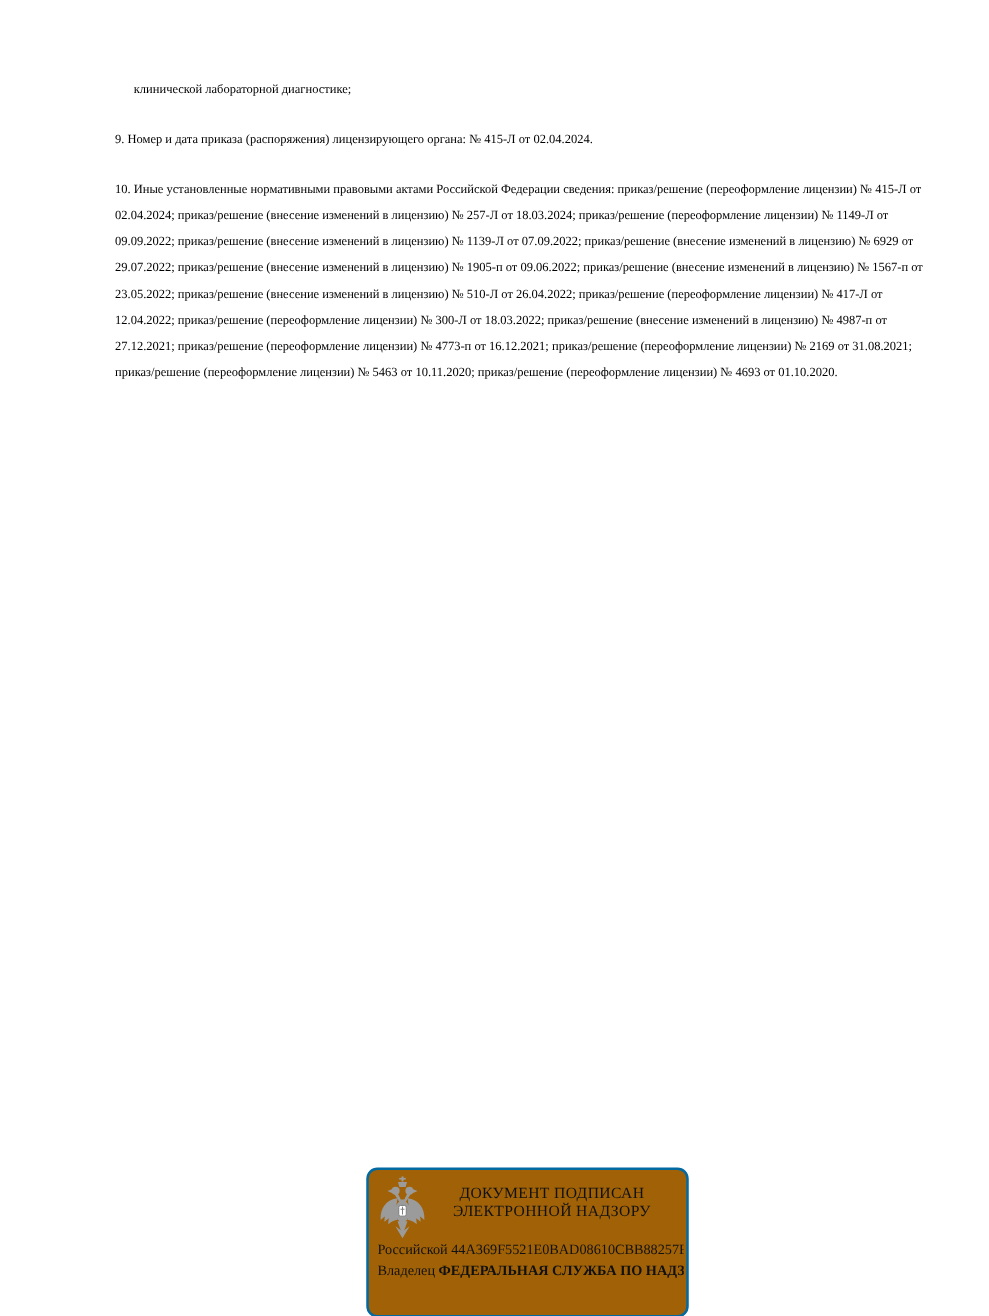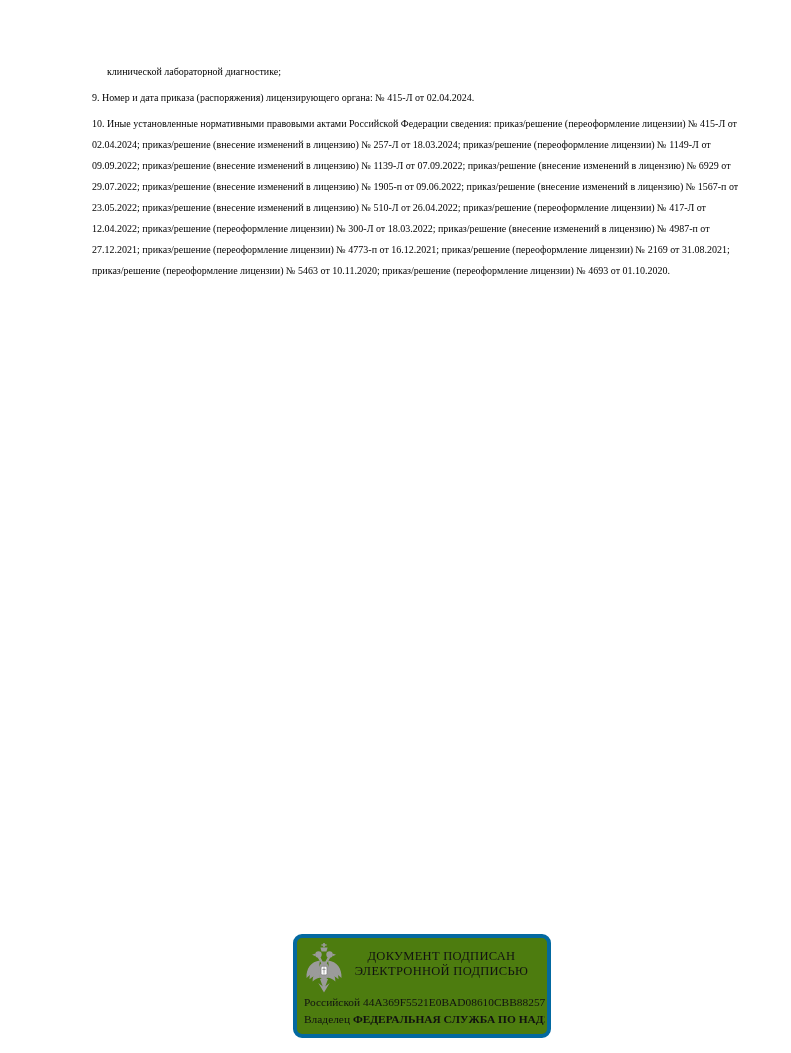--- a/index.html
+++ b/index.html
@@ -13,31 +13,31 @@
   }
   .doc {
     position: absolute;
     left: 92px; top: 61px;
     width: 657px;
     font-size: 10px;
     line-height: 21px;
     text-align: left;
   }
   .cont-line { padding-left: 15px; }
-  .para { margin: 5px 0 0 0; }
+  .para { margin: 19px 0 0 0; }
 
   
   .stamp {
     position: absolute;
     left: 293px; top: 934px;
-    width: 258px; height: 104px;
+    width: 258px; height: 120px;
     box-sizing: border-box;
-    border: 4px solid #0369a1;
+    border: 2px solid #0369a1;
     border-radius: 9px;
-    background: #4d7c0f;
+    background: #a16207;
     padding: 4px 2px 0 7px;
     overflow: hidden;
   }
   .stamp-top {
     display: flex;
     align-items: flex-start;
     height: 52px;
   }
   .emblem {
     flex: 0 0 auto;
@@ -94,18 +94,18 @@
           <ellipse cx="20" cy="28" rx="5.6" ry="9"></ellipse>
           <path d="M16 36 L20 47 L24 36 Z"></path>
           <path d="M14.3 40 L20 49.6 L25.7 40 L20 44.2 Z"></path>
         </g>
         <rect x="17" y="23.3" width="6" height="8.6" rx="1.5" fill="#ffffff" stroke="#7d7d7d" stroke-width="0.8"></rect>
         <path d="M18.4 26.4 h3.2 M20 24.4 v6.2" stroke="#7d7d7d" stroke-width="0.8" fill="none"></path>
       </svg>
     </span>
     <span class="stamp-title">
       <div>ДОКУМЕНТ ПОДПИСАН</div>
-      <div>ЭЛЕКТРОННОЙ ПОДПИСЬЮ</div>
+      <div>ЭЛЕКТРОННОЙ НАДЗОРУ</div>
     </span>
   </div>
   <div class="stamp-line"><span>Российской</span> <span>44A369F5521E0BAD08610CBB88257ED3</span></div>
   <div class="stamp-line"><span>Владелец</span> <span class="bold">ФЕДЕРАЛЬНАЯ СЛУЖБА ПО НАДЗОРУ В С</span></div>
 </div>
 
 </body></html>

